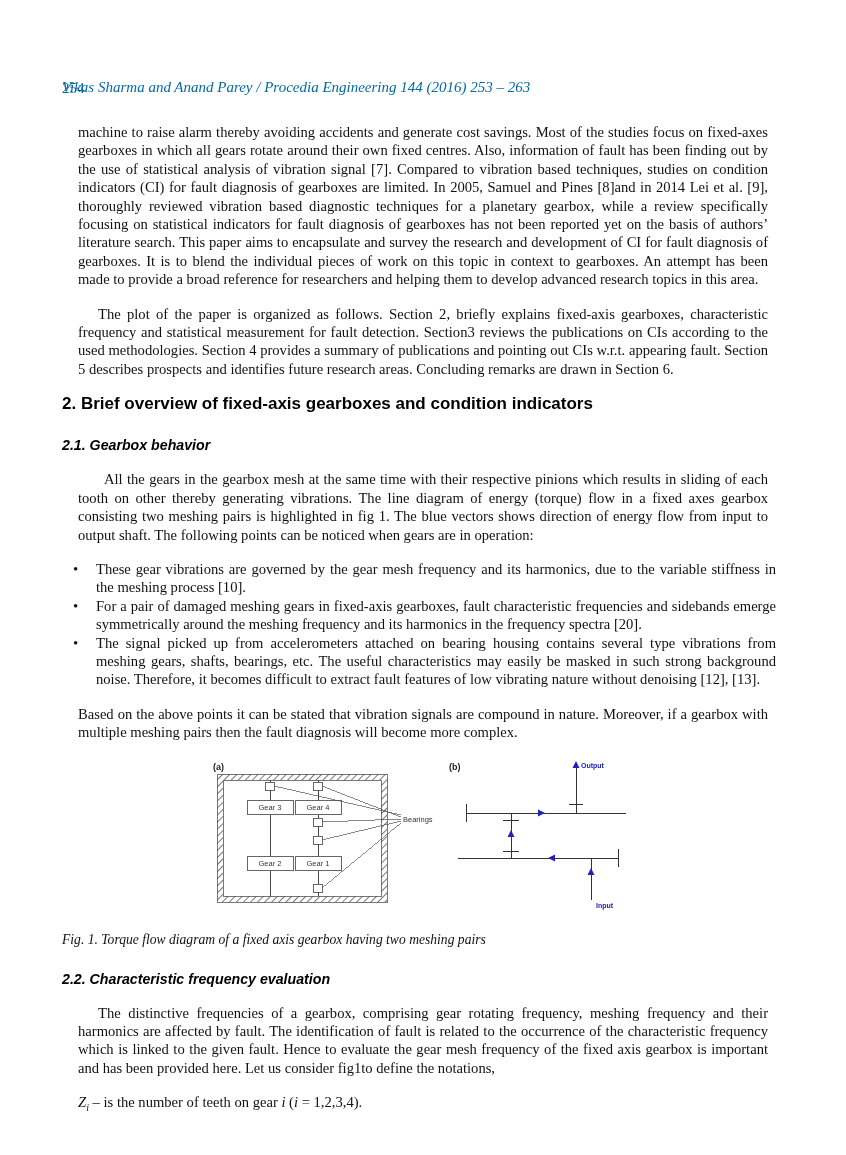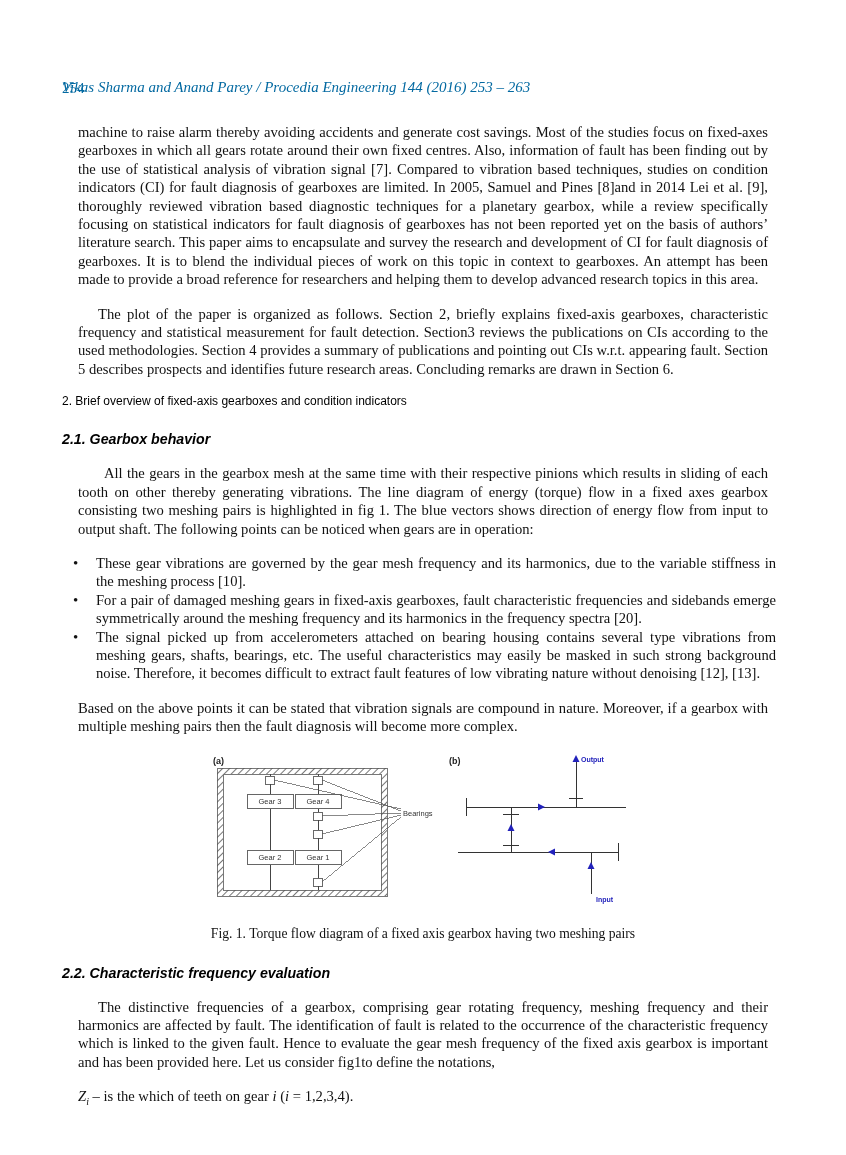--- a/index.html
+++ b/index.html
@@ -4,27 +4,27 @@
 <style>
   html,body{margin:0;padding:0;background:#ffffff;}
   .page{position:relative;width:846px;height:1155px;background:#fff;color:#111;
         font-family:"Liberation Serif",serif;padding:50px 62px 0;box-sizing:border-box;overflow:hidden;}
   .running-head{position:relative;height:16px;margin-bottom:28px;font-size:15px;color:#0369a1;}
   .page-number{position:absolute;left:0;top:1px;}
   .citation{display:block;text-align:left;font-style:italic;margin-top:29px;}
   .body-text p{font-size:14.6px;line-height:18.4px;text-align:justify;margin:16px;}
   p.indent{text-indent:20px;}
   p.indent-lg{text-indent:26px;}
-  h2.section-heading{font-family:"Liberation Sans",sans-serif;font-size:12px;font-weight:400;margin:15px 0 0;color:#000;}
+  h2.section-heading{font-family:"Liberation Sans",sans-serif;font-size:17px;font-weight:700;margin:15px 0 0;color:#000;}
   h3.subsection-heading{font-family:"Liberation Sans",sans-serif;font-size:14.2px;font-style:italic;font-weight:700;margin:23px 0 17px;color:#000;}
   ul.bullet-list{list-style:none;margin:8px;padding:0;}
   ul.bullet-list li{position:relative;padding-left:26px;font-size:14.6px;line-height:18.4px;text-align:justify;}
   ul.bullet-list li::before{content:"\2022";position:absolute;left:3px;font-size:15px;}
   figure.fig{margin:6px 0 0;text-align:center;}
-  figcaption{font-size:13.6px;margin-top:12px;text-align:center;}
+  figcaption{font-size:13.6px;margin-top:12px;text-align:left;font-style:italic;}
   .notation{margin-top:2px;}
   .notation i{font-style:italic;}
   .notation sub{font-size:10px;font-style:italic;}
   .figtxt{font:7.5px "Liberation Sans",sans-serif;fill:#333;}
   .figlbl{font:bold 9px "Liberation Sans",sans-serif;fill:#222;}
   .figblue{font:bold 7px "Liberation Sans",sans-serif;fill:#2222BB;}
   svg line, svg rect{shape-rendering:crispEdges;}
 </style>
 </head>
 <body>
@@ -120,16 +120,16 @@
         <text x="378" y="10" class="figblue">Output</text>
         <text x="393" y="150" class="figblue">Input</text>
       </svg>
       <figcaption>Fig. 1. Torque flow diagram of a fixed axis gearbox having two meshing pairs</figcaption>
     </figure>
 
     <h3 class="subsection-heading">2.2. Characteristic frequency evaluation</h3>
 
     <p class="indent">The distinctive frequencies of a gearbox, comprising gear rotating frequency, meshing frequency and their harmonics are affected by fault. The identification of fault is related to the occurrence of the characteristic frequency which is linked to the given fault. Hence to evaluate the gear mesh frequency of the fixed axis gearbox is important and has been provided here. Let us consider fig1to define the notations,</p>
 
-    <p class="notation"><i>Z</i><sub>i</sub><span> – is the which of teeth on gear </span><i>i</i><span> (</span><i>i</i><span> =  1,2,3,4).</span></p>
+    <p class="notation"><i>Z</i><sub>i</sub><span> – is the number of teeth on gear </span><i>i</i><span> (</span><i>i</i><span> =  1,2,3,4).</span></p>
 
   </main>
 </div>
 
 </body></html>

